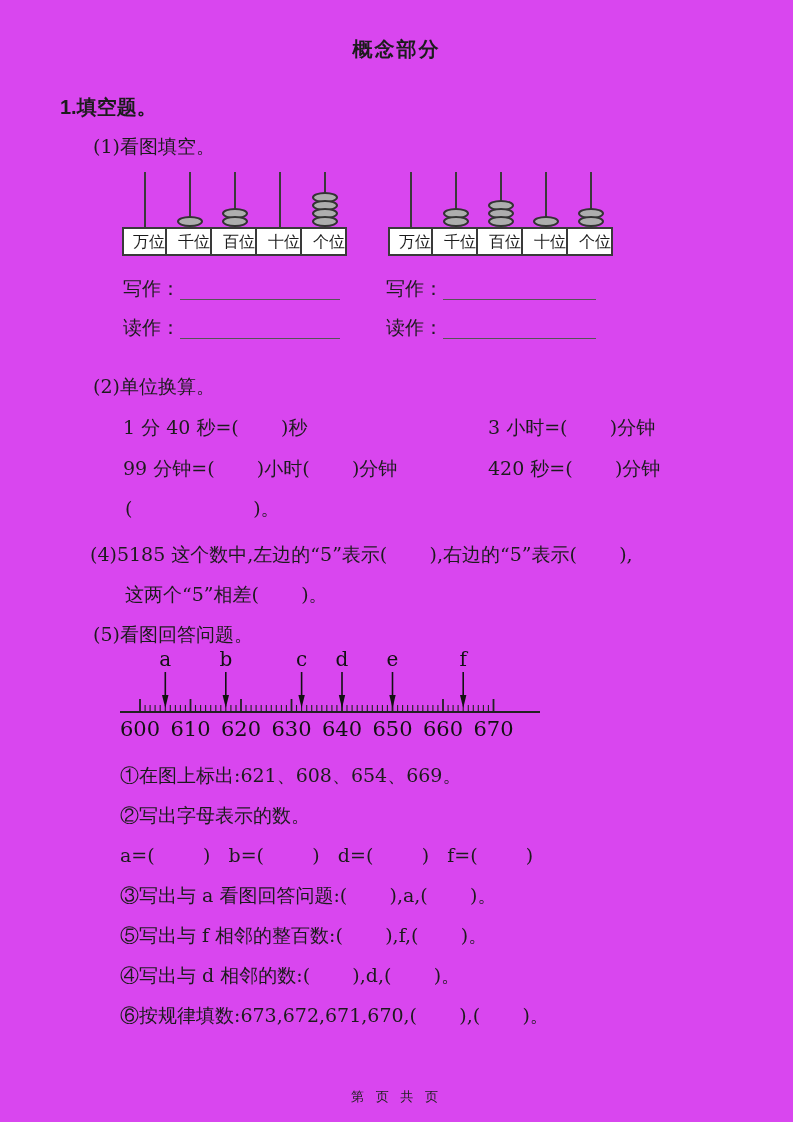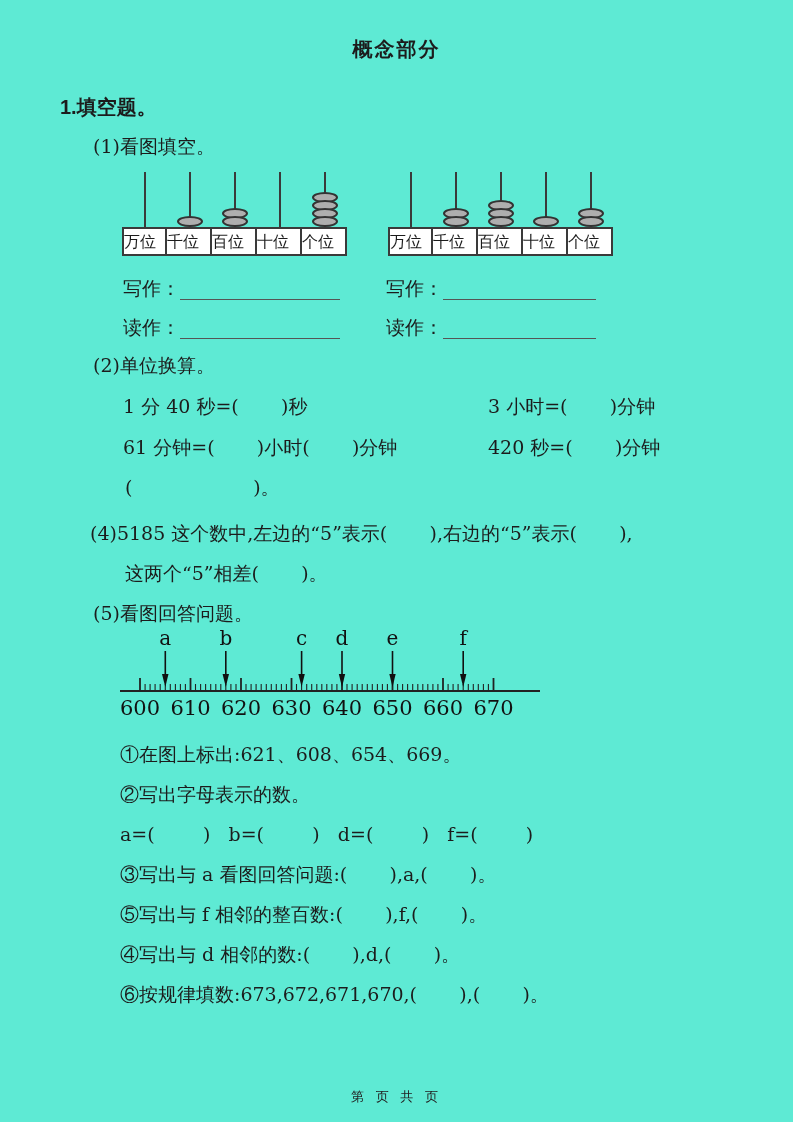--- a/index.html
+++ b/index.html
@@ -1,37 +1,37 @@
 <!DOCTYPE html>
 <html><head>
 <meta charset="utf-8">
 <style>
   html,body{margin:0;padding:0;background:#ffffff;}
   .sheet{
-    width:793px;height:1122px;background:#5eead4;position:relative;
+    width:793px;height:1122px;background:#d946ef;position:relative;
     box-sizing:border-box;padding:36px 60px 0 60px;overflow:hidden;
     font-family:"DejaVu Serif","Liberation Serif",serif;color:#1c1c1c;
   }
   .pre{white-space:pre-wrap;}
   .title{
     font-family:"Liberation Sans","DejaVu Sans",sans-serif;font-weight:700;
     font-size:20px;text-align:center;letter-spacing:2px;line-height:26px;
   }
   .sec-heading{
     font-family:"Liberation Sans","DejaVu Sans",sans-serif;font-weight:700;
     font-size:20px;margin-top:32px;line-height:26px;
   }
   .qlabel{margin-left:33px;margin-top:14px;font-size:19px;line-height:24px;}
   
   .abacus-row{display:flex;margin-left:62px;margin-top:12px;gap:41px;}
   .abacus{display:flex;}
   .acol{position:relative;width:45px;height:86px;}
   .acell{
     position:absolute;left:0;bottom:0;width:100%;height:29px;
-    border:2px solid #3a3a3a;box-sizing:border-box;text-align:left;
+    border:2px solid #3a3a3a;box-sizing:border-box;text-align:right;
     font-size:16px;line-height:25px;background:#fff;
   }
   .acol + .acol .acell{border-left:none;}
   .arod{position:absolute;bottom:29px;left:50%;margin-left:-1px;width:2px;height:55px;background:#3a3a3a;}
   .abeads{position:absolute;bottom:29px;left:0;width:100%;display:flex;flex-direction:column;align-items:center;}
   .bead{
     width:26px;height:11px;border-radius:50%;background:#aeaeae;
     border:2px solid #333;box-sizing:border-box;margin-bottom:-3px;
   }
   .bead:last-child{margin-bottom:0;}
@@ -167,28 +167,28 @@
         <span class="wrlabel">写作：</span>
         <span class="wrblank"></span>
       </div>
       <div class="wrline">
         <span class="wrlabel">读作：</span>
         <span class="wrblank"></span>
       </div>
     </div>
   </div>
 
-  <div class="qlabel pre" style="margin-top:14px;">(2)单位换算。</div>
+  <div class="qlabel pre" style="margin-top:35px;">(2)单位换算。</div>
   <div id="q2-rows">
       <div class="q2row">
         <span class="c1 pre">1 分 40 秒=(       )秒</span>
         <span class="pre">3 小时=(       )分钟</span>
       </div>
       <div class="q2row">
-        <span class="c1 pre">61 分钟=(       )小时(       )分钟</span>
+        <span class="c1 pre">99 分钟=(       )小时(       )分钟</span>
         <span class="pre">420 秒=(       )分钟</span>
       </div>
     </div>
 
   <div class="qpara">
     <div class="l2 pre">(                    )。</div>
   </div>
 
   <div class="qpara q4para">
     <div class="pre">(4)5185 这个数中,左边的“5”表示(       ),右边的“5”表示(       ),</div>

